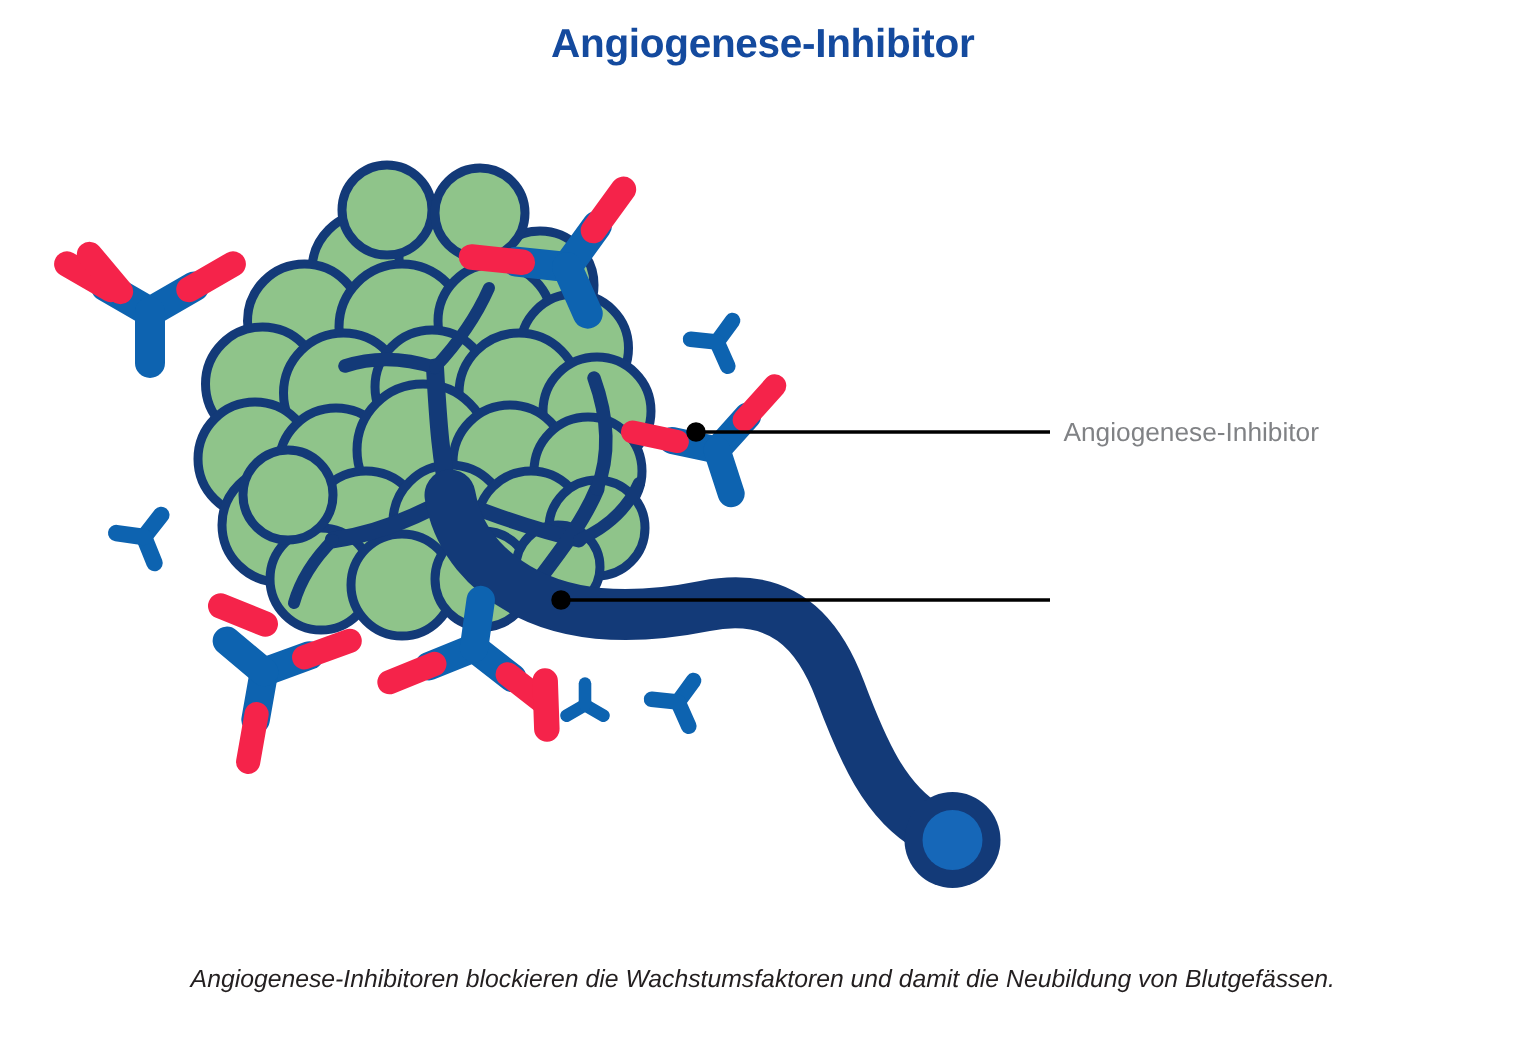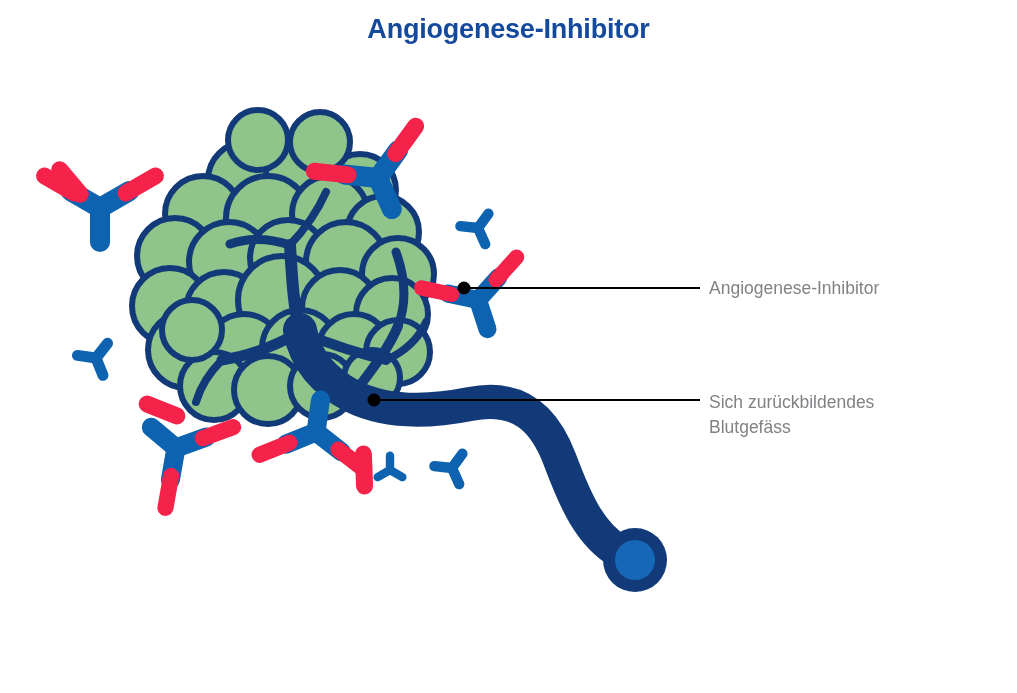--- a/index.html
+++ b/index.html
@@ -180,17 +180,16 @@
       <g>
         <line x1="464" y1="288" x2="700" y2="288" stroke="#000000" stroke-width="2.2"></line>
         <circle cx="464" cy="288" r="6.5" fill="#000000"></circle>
         <line x1="374" y1="400" x2="700" y2="400" stroke="#000000" stroke-width="2.2"></line>
         <circle cx="374" cy="400" r="6.5" fill="#000000"></circle>
       </g>
     </svg>
 
   <div class="label" id="label-inhibitor">Angiogenese-Inhibitor</div>
 
-  <div class="label" id="label-vessel">Sich zurückbildendes
-Blutgefäss</div>
 
+  <div class="caption">Angiogenese-Inhibitoren blockieren die Wachstumsfaktoren und damit die Neubildung von Blutgefässen.</div>
 
 </div>
 
 </body></html>

